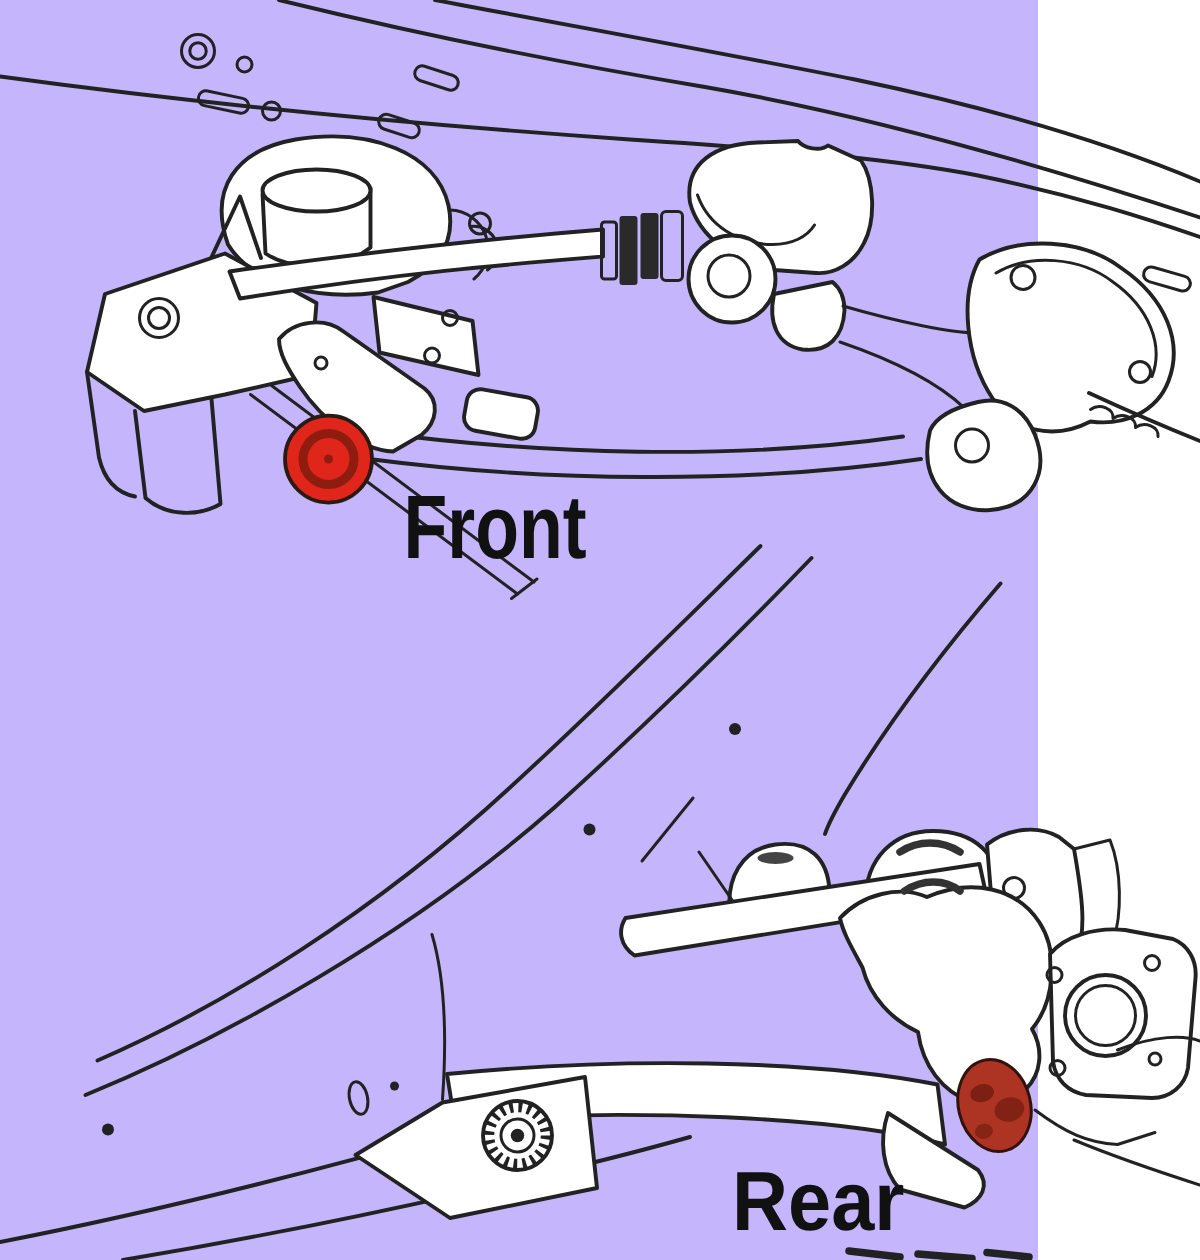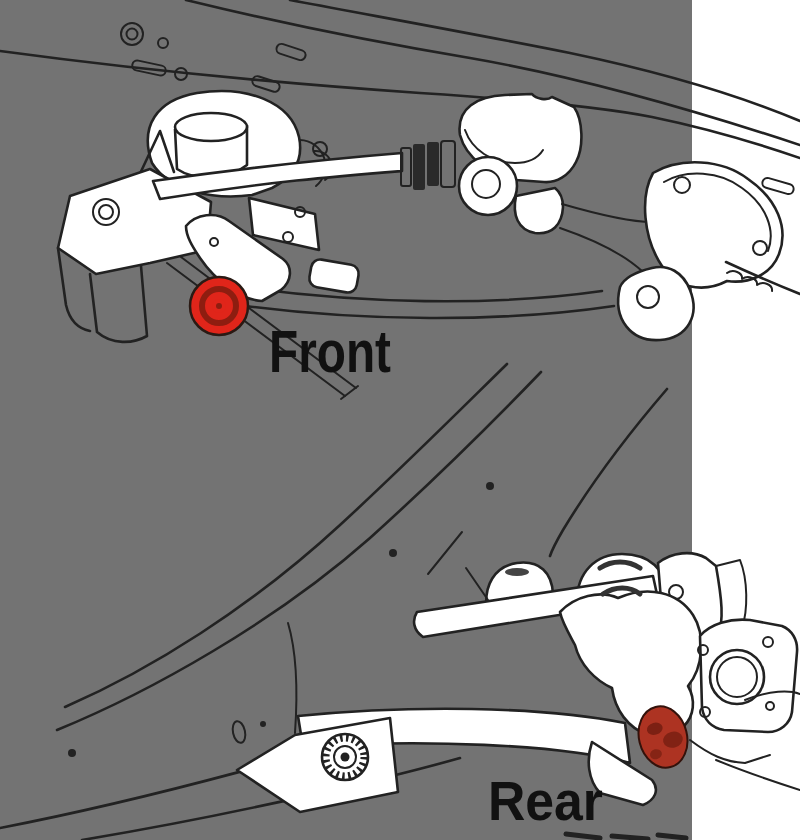--- a/index.html
+++ b/index.html
@@ -1,17 +1,17 @@
 <!DOCTYPE html>
 <html><head>
 <meta charset="utf-8">
 <style>
   html,body{margin:0;padding:0;background:#ffffff;}
   body{width:800px;height:840px;overflow:hidden;font-family:"Liberation Sans",sans-serif;}
-  .stage{position:relative;width:692px;height:840px;background:#737373;}
+  .stage{position:relative;width:692px;height:840px;background:#c4b5fd;}
   svg{display:block;}
   .ln{fill:none;stroke:#222222;stroke-width:2.6;stroke-linecap:round;stroke-linejoin:round;}
   .lnthin{fill:none;stroke:#222222;stroke-width:2;stroke-linecap:round;stroke-linejoin:round;}
   .wfill{fill:#ffffff;stroke:#222222;stroke-width:2.6;stroke-linejoin:round;}
   .dot{fill:#222222;stroke:none;}
   .label{font-family:"Liberation Sans",sans-serif;font-weight:bold;fill:#111111;}
 </style>
 </head>
 <body>
 

